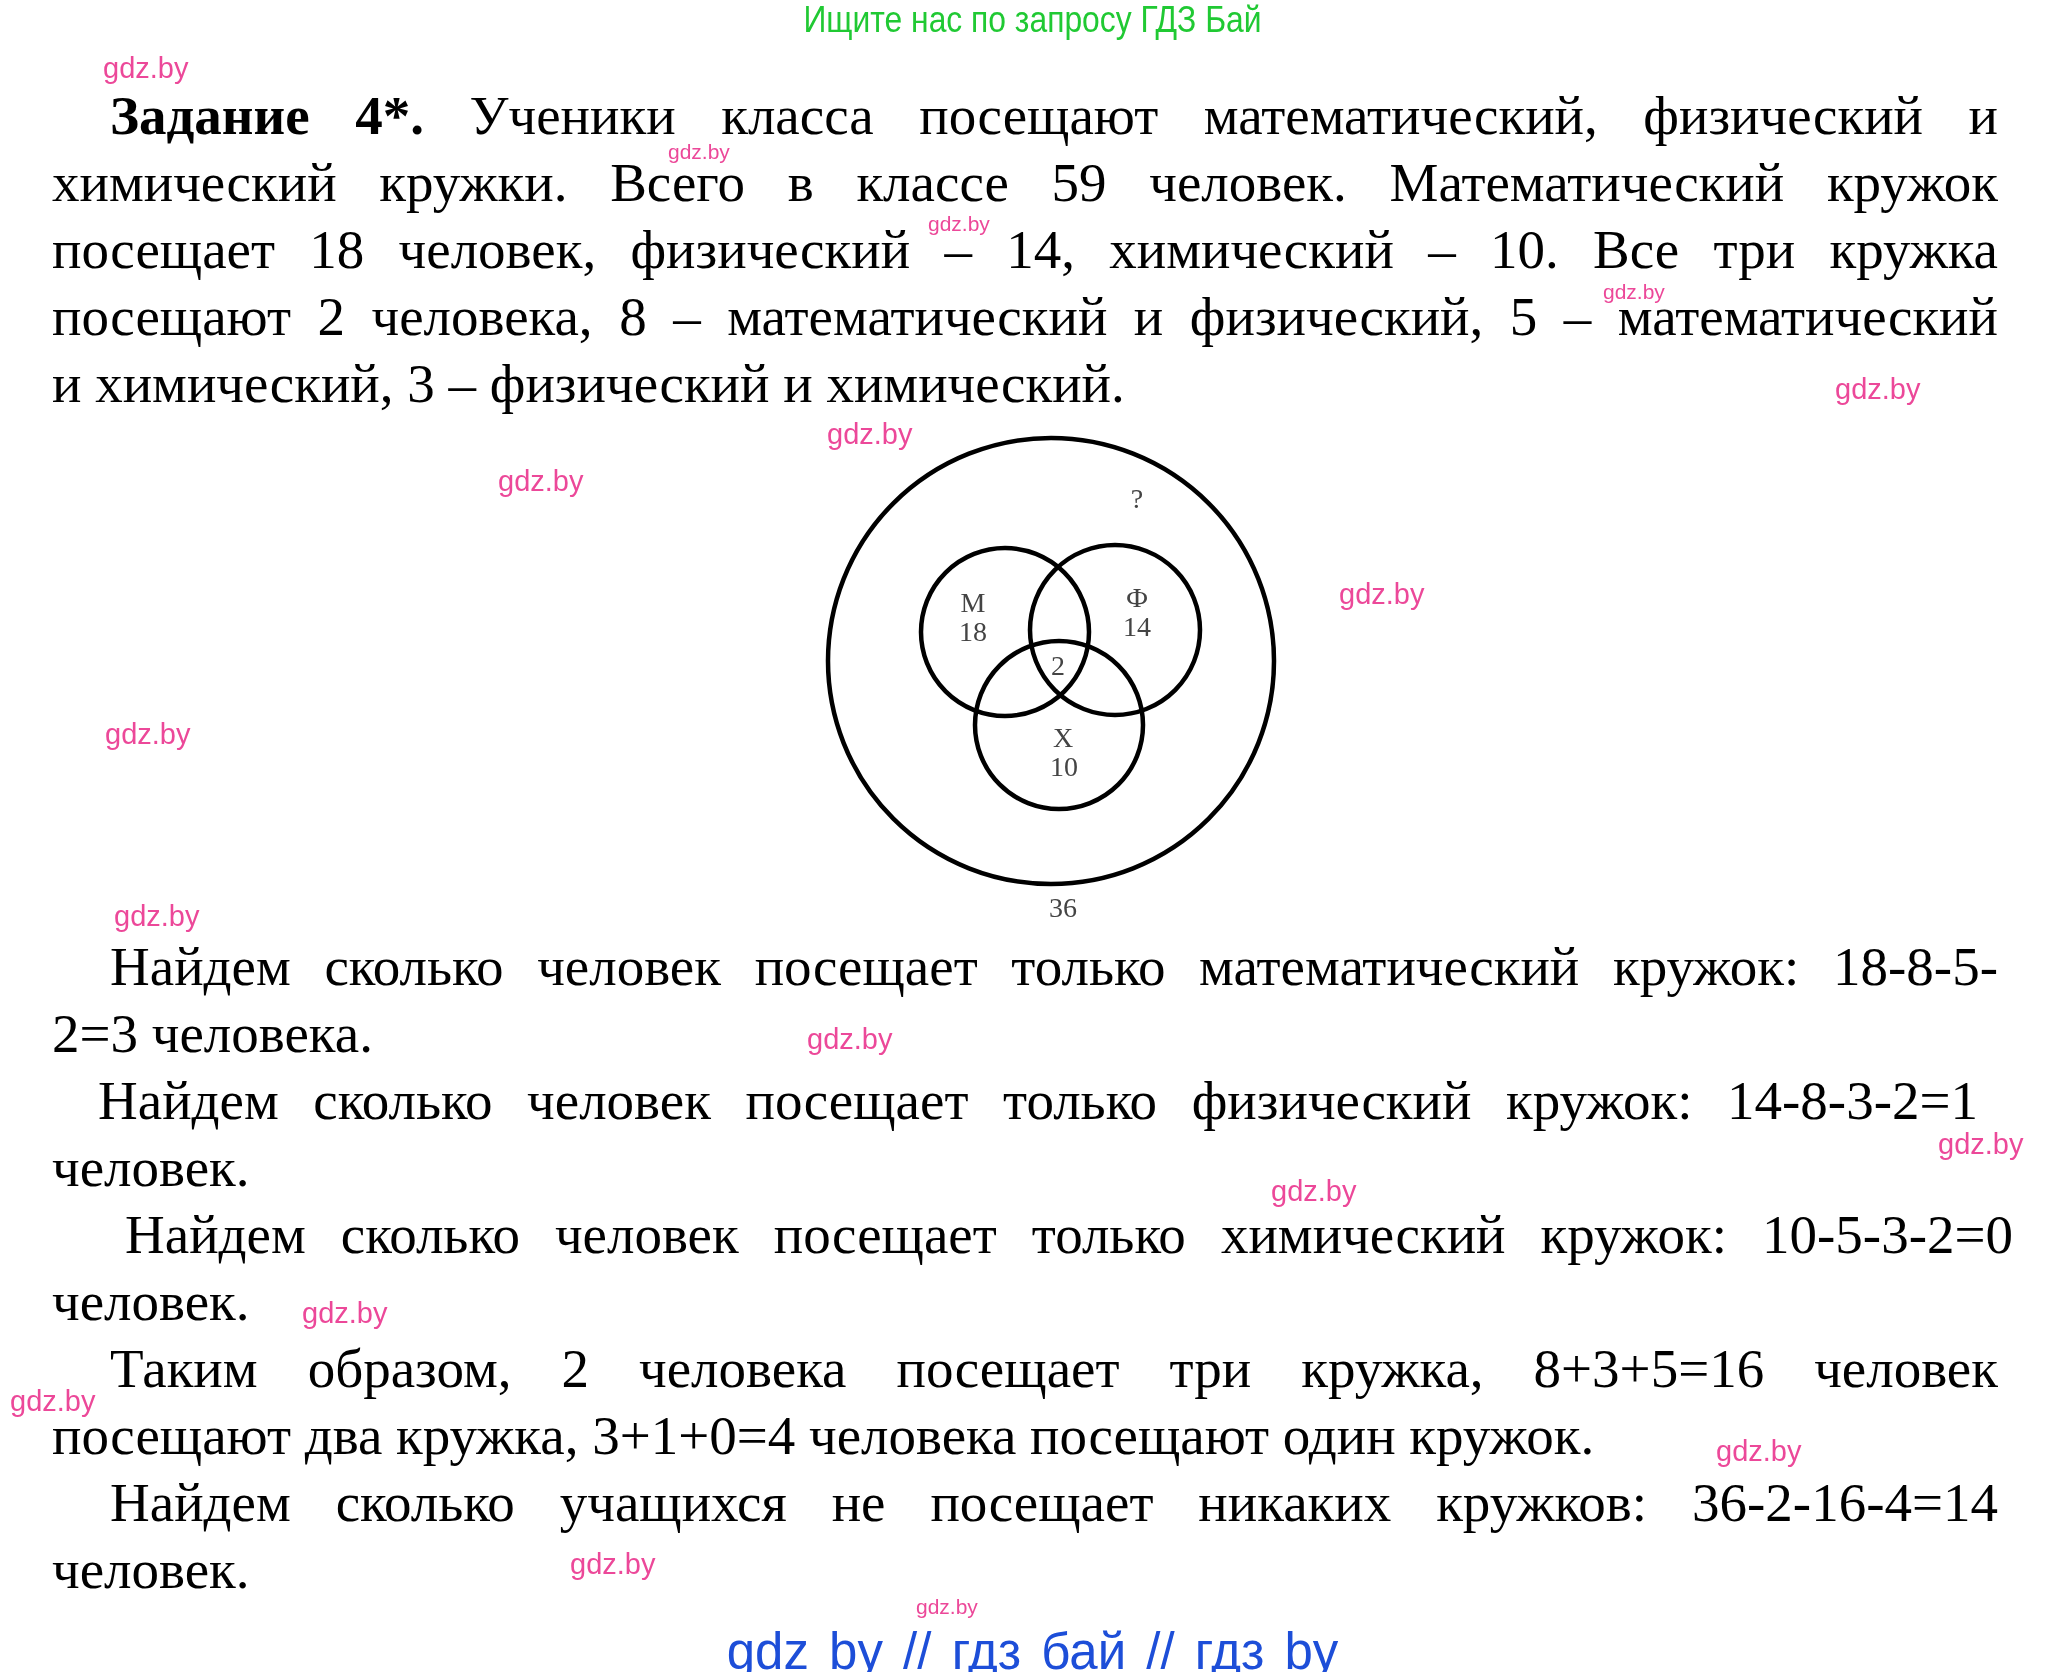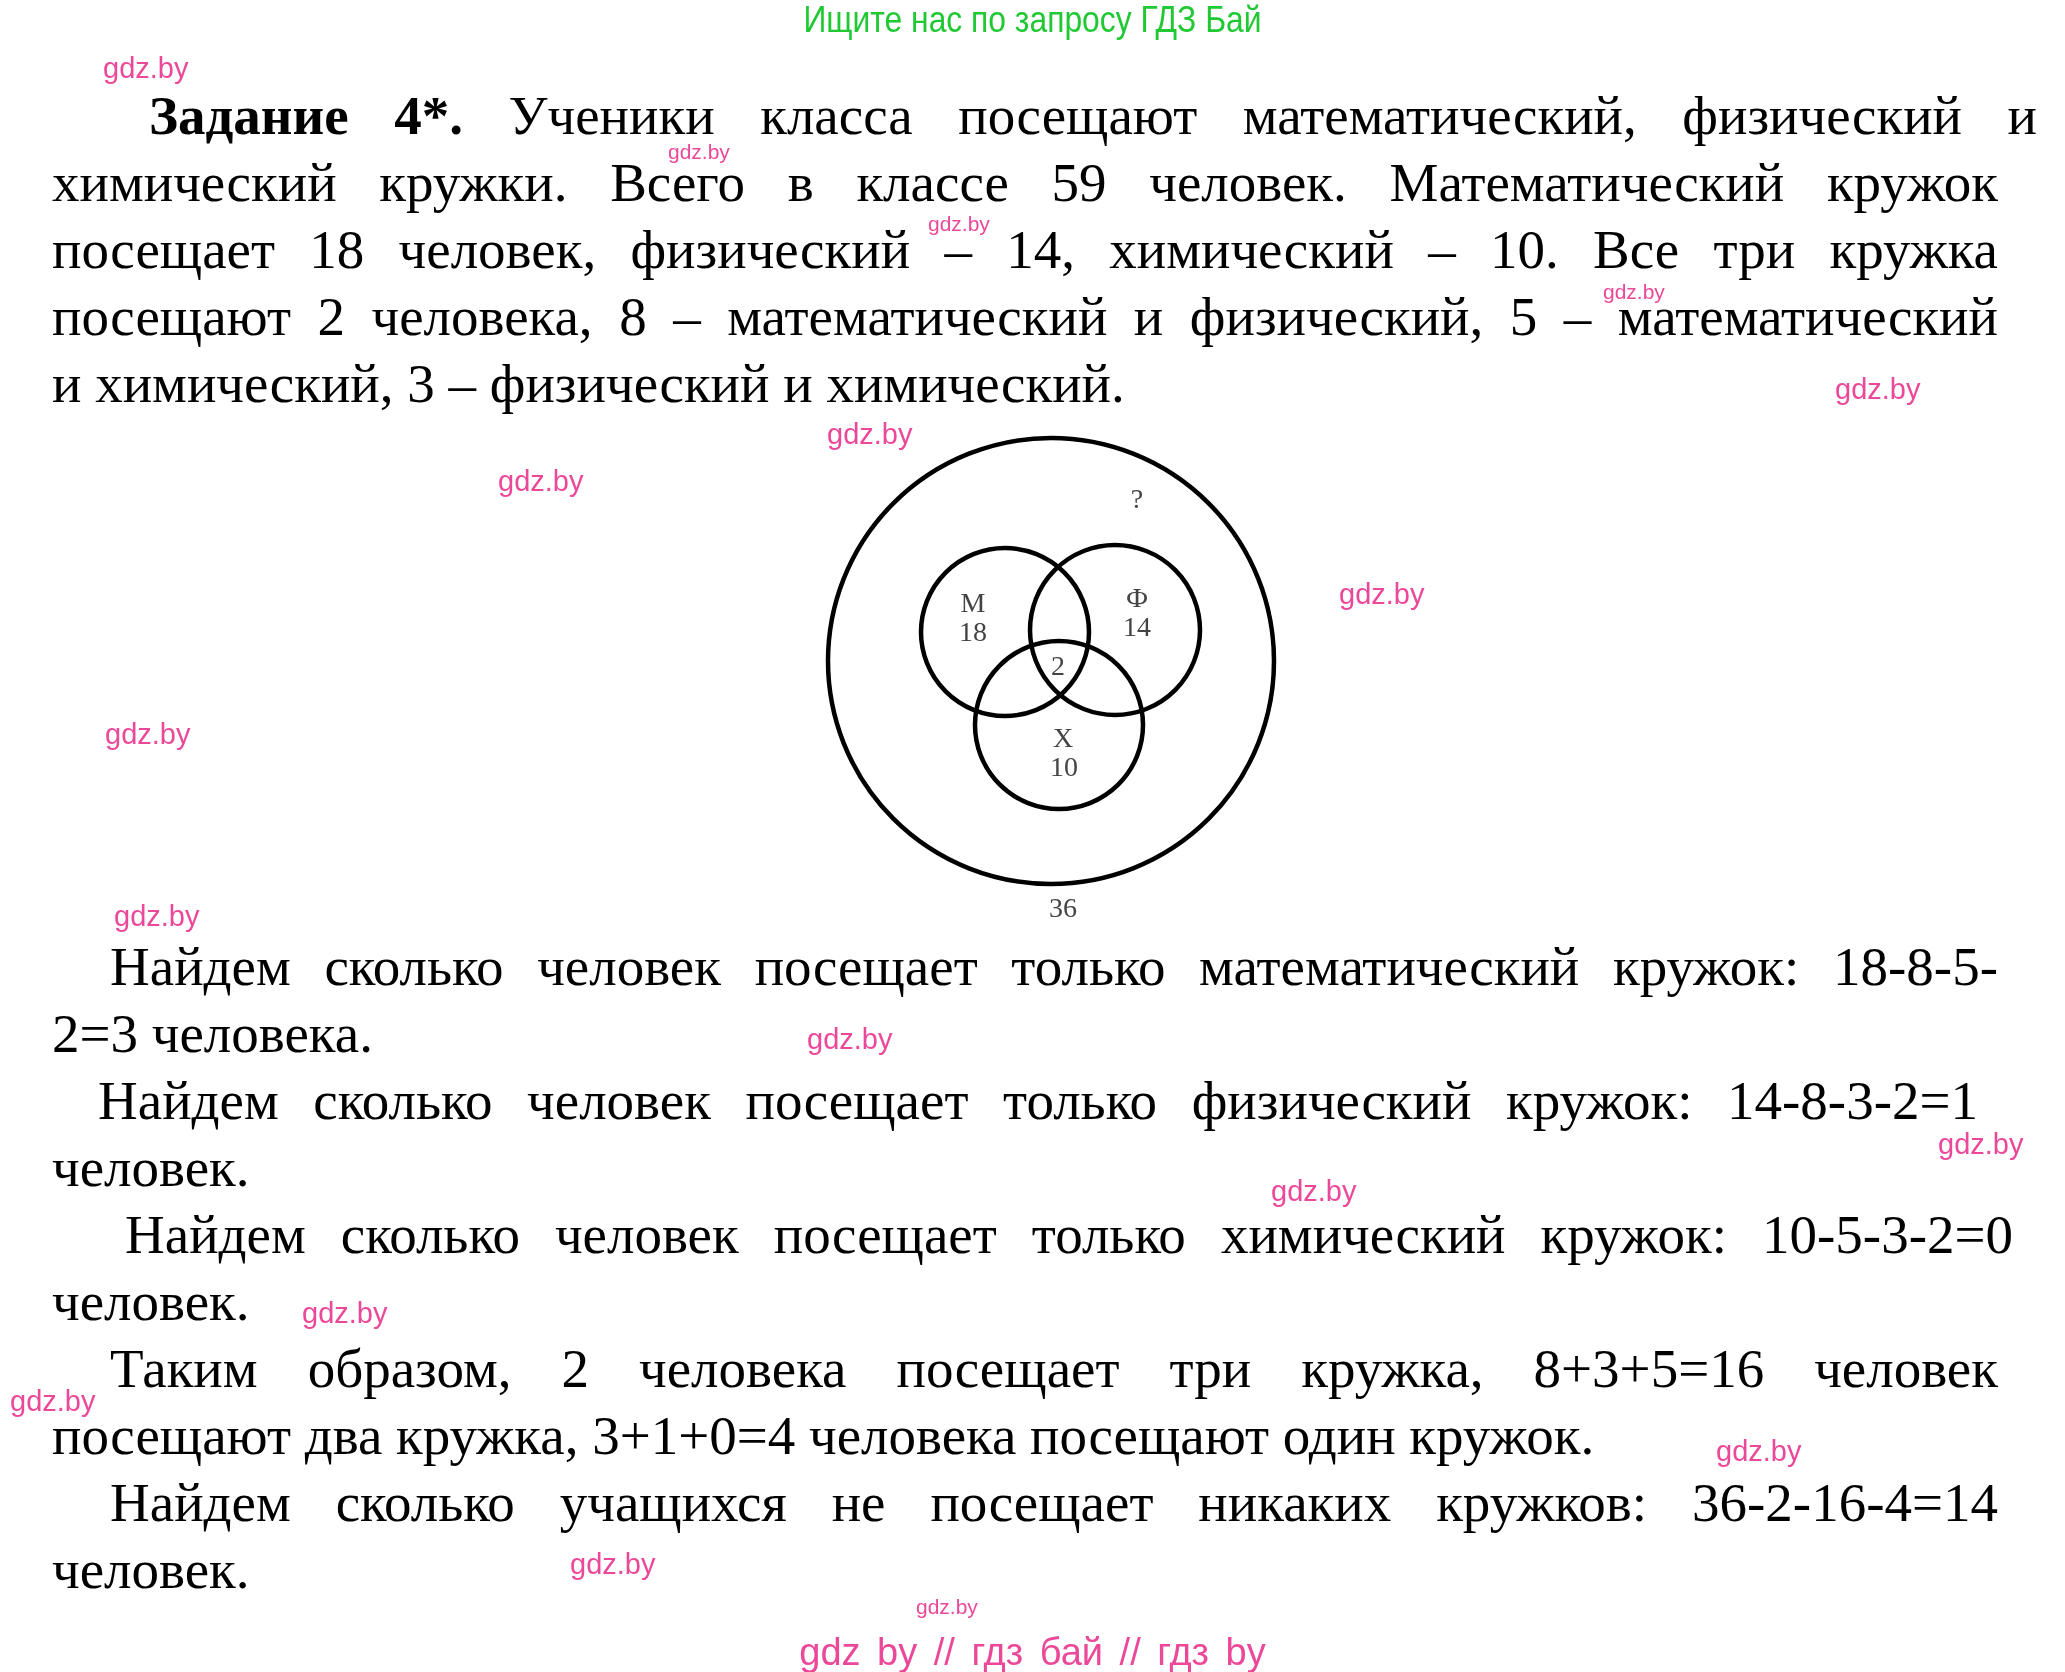--- a/index.html
+++ b/index.html
@@ -7,29 +7,29 @@
   .hdr { position:absolute; left:0; width:2065px; top:0; text-align:center;
          font-family:"Liberation Sans", sans-serif; font-size:37px; color:#20c933; line-height:40px; transform:scaleX(0.86); }
   .ln { position:absolute; font-family:"Liberation Serif", serif; font-size:55px; color:#000;
         white-space:nowrap; line-height:1; }
   .just { text-align:justify; text-align-last:justify; white-space:normal; overflow:hidden; height:64px; }
   .ln b { font-weight:bold; }
   .wm { position:absolute; font-family:"Liberation Sans", sans-serif; color:#ec4899; line-height:1; white-space:nowrap; }
   .wm.big { font-size:29px; }
   .wm.small { font-size:21px; }
   .footer { position:absolute; left:0; width:2065px; top:1632px; text-align:center;
-            font-family:"Liberation Sans", sans-serif; font-size:38px; color:#ec4899; line-height:40px; word-spacing:6px; }
+            font-family:"Liberation Sans", sans-serif; font-size:51px; color:#1d4ed8; line-height:40px; word-spacing:6px; }
   svg text { font-family:"Liberation Serif", serif; fill:#444; }
 </style>
 </head>
 <body>
 
 <div class="hdr">Ищите нас по запросу ГДЗ Бай</div>
 
-<div class="ln just" style="left:110px; top:88px; width:1888px;margin-left:39px;">
+<div class="ln just" style="left:110px; top:88px; width:1888px;">
   <b>Задание 4*.</b>
   <span>Ученики класса посещают математический, физический и</span>
 </div>
 <div class="ln just" style="left:52px; top:155px; width:1946px;">химический кружки. Всего в классе 59 человек. Математический кружок</div>
 <div class="ln just" style="left:52px; top:222px; width:1946px;">посещает 18 человек, физический – 14, химический – 10. Все три кружка</div>
 <div class="ln just" style="left:52px; top:289px; width:1946px;">посещают 2 человека, 8 – математический и физический, 5 – математический</div>
 <div class="ln" style="left:52px; top:356px;">и химический, 3 – физический и химический.</div>
 
 <svg style="position:absolute; left:0; top:0;" width="2065" height="1672" viewBox="0 0 2065 1672">
   <circle cx="1051" cy="661" r="223" fill="none" stroke="#000" stroke-width="4.5"></circle>

